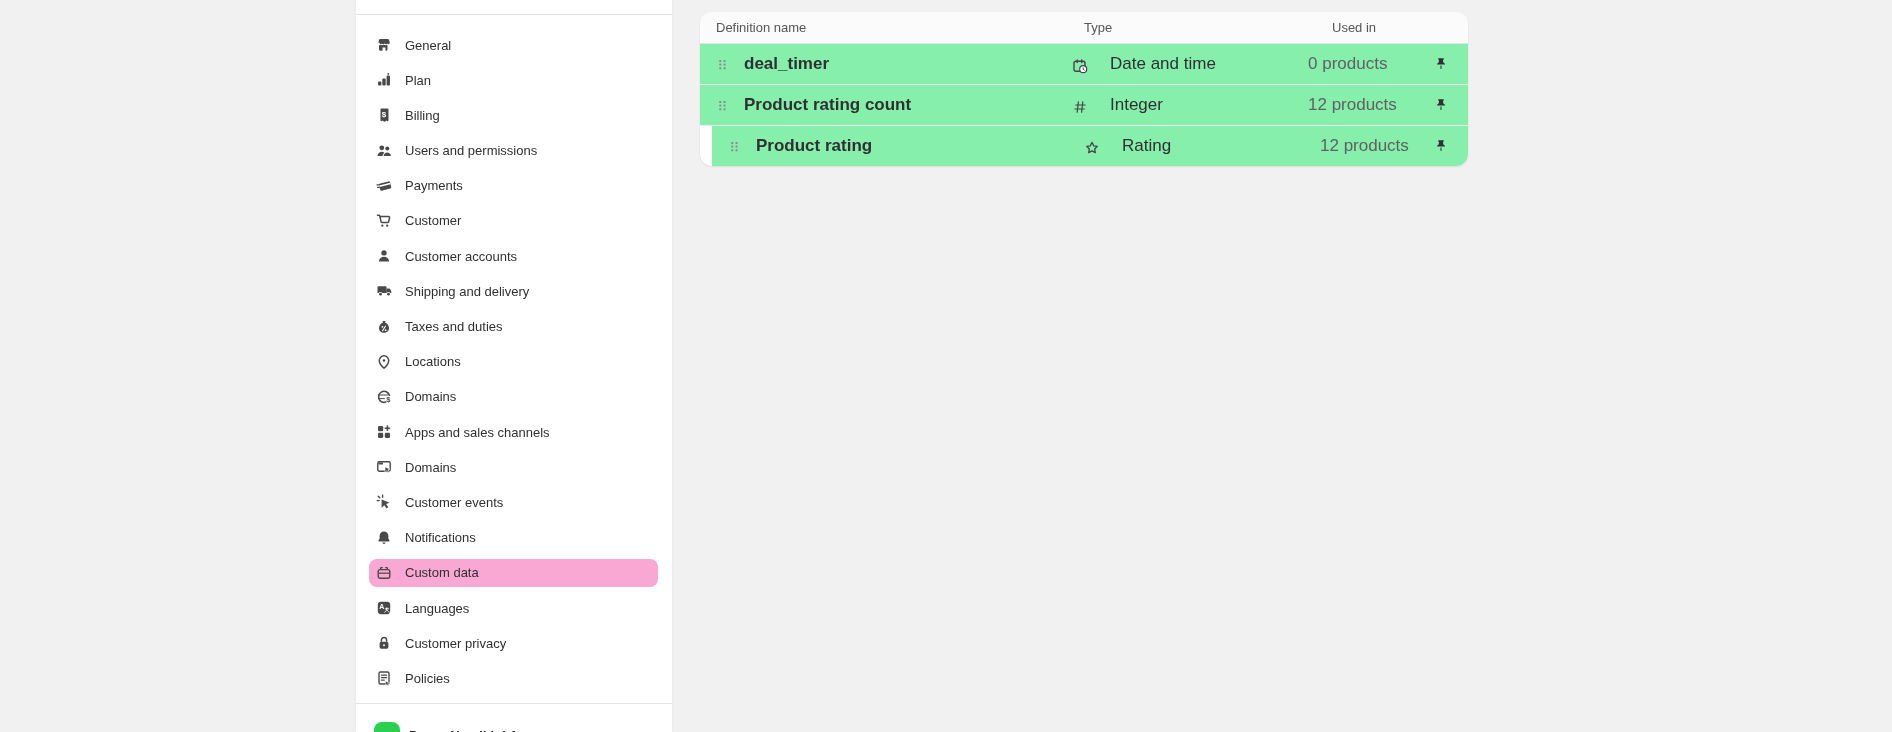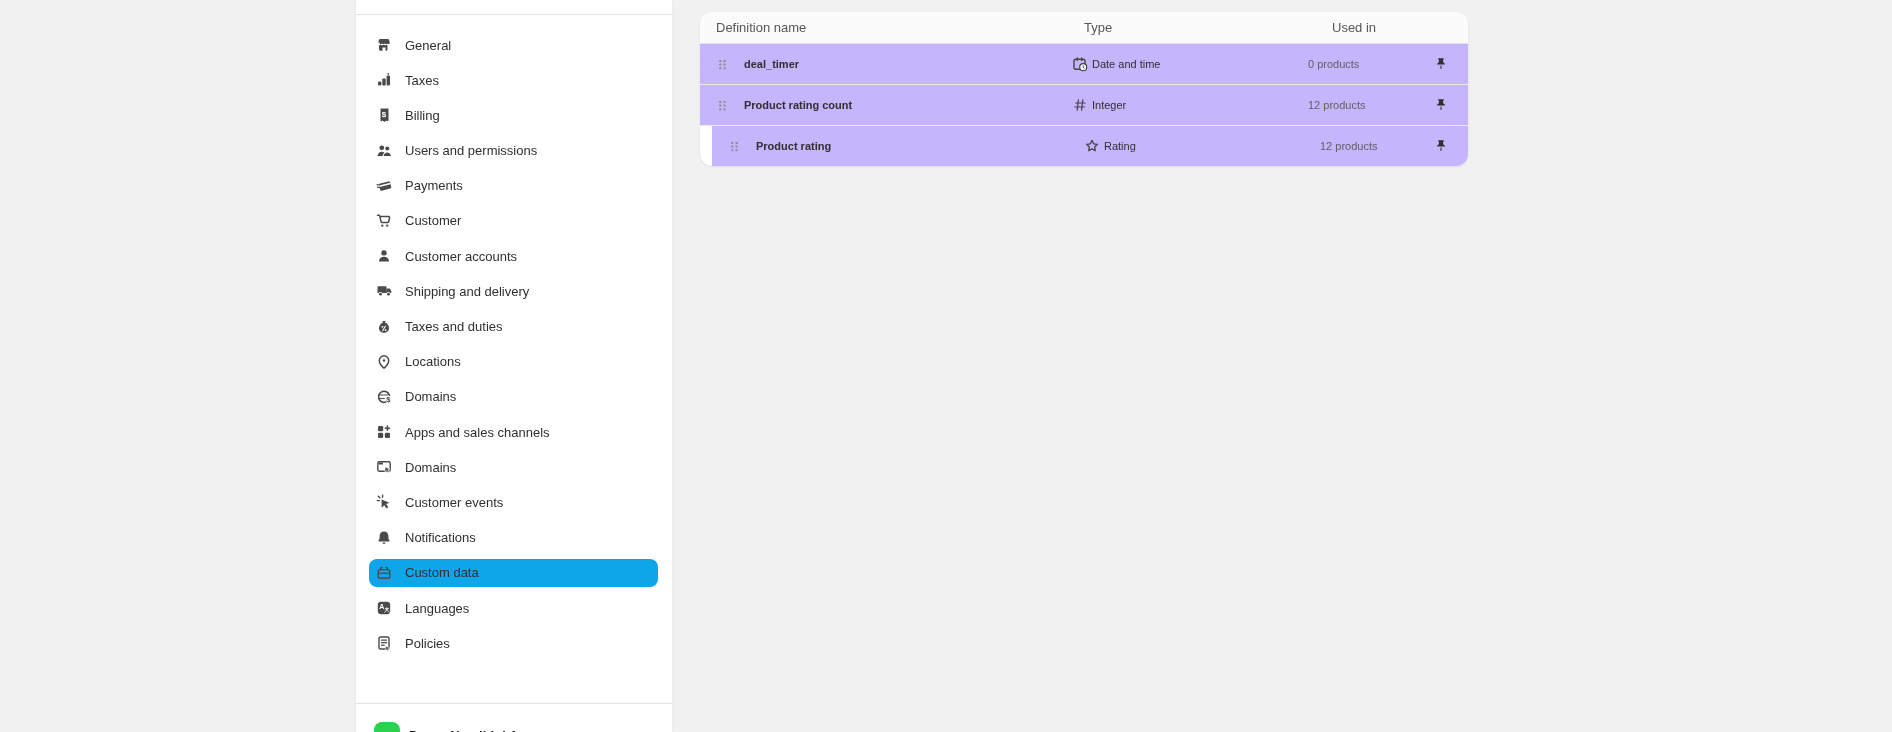--- a/index.html
+++ b/index.html
@@ -25,21 +25,21 @@
     position:absolute; top:31px; left:13px; width:289px;
   }
   .nav-item {
     height:28px; margin-bottom:7.2px;
     display:flex; align-items:center; gap:13px;
     padding-left:7px; border-radius:8px;
     font-size:13px; font-weight:500; color:#303030;
     cursor:pointer;
     text-align:center;
   }
-  .nav-item.selected { background:#0ea5e9; }
+  .nav-item.selected { background:#f9a8d4; }
   .nav-icon { width:16px; height:16px; flex:none; display:flex; }
   .nav-icon svg { width:16px; height:16px; }
 
   .side-footer {
     position:absolute; left:0; right:0; top:703px; height:29px;
     border-top:1px solid #e3e3e3;
   }
   .user-row {
     position:absolute; left:18px; top:18px;
     display:flex; align-items:center; gap:9px;
@@ -60,28 +60,28 @@
     flex:none; height:32px; background:#fbfbfb;
     border-bottom:1px solid #e3e3e3;
     display:grid; grid-template-columns:356px 236px 1fr 22px;
     align-items:center; padding:0 16px;
     font-size:13px; color:#565656; font-weight:400;gap:12px;
   }
   .trow {
     flex:1; display:grid; grid-template-columns:356px 236px 1fr 22px;
     align-items:center; padding:0 16px;
     border-bottom:1px solid #ebebeb;
-    font-size:11px; color:#303030;
-    cursor:pointer; background:#c4b5fd;
+    font-size:17px; color:#303030;
+    cursor:pointer; background:#86efac;
   }
   .trow:last-child { border-bottom:none;margin-left:12px; }
   .cell-name { display:flex; align-items:center; }
   .drag-handle { width:9px; margin-left:2px; margin-right:17px; display:flex; cursor:grab; }
   .def-name { font-weight:600; color:#303030; }
-  .cell-type { display:flex; align-items:center; gap:4px; }
+  .cell-type { display:flex; align-items:flex-end; gap:22px; }
   .type-icon { width:16px; height:16px; display:flex; flex:none; }
   .type-icon svg { width:16px; height:16px; }
   .cell-used { color:#616161; }
   .pin-btn { width:22px; height:22px; display:flex; align-items:center; justify-content:center; cursor:pointer; }
 </style>
 </head>
 <body>
 
 <div class="stage">
 
@@ -102,21 +102,21 @@
 
       <div class="nav-item">
         <span class="nav-icon">
           <svg viewBox="0 0 16 16" fill="#4a4a4a">
               <rect x="2" y="9.5" width="3.4" height="4" rx="1"></rect>
               <rect x="6.3" y="6.5" width="3.4" height="7" rx="1"></rect>
               <rect x="10.6" y="3.5" width="3.4" height="10" rx="1"></rect>
               <circle cx="12.3" cy="1.9" r="0.9"></circle>
             </svg>
         </span>
-        <span>Taxes</span>
+        <span>Plan</span>
       </div>
 
       <div class="nav-item">
         <span class="nav-icon">
           <svg viewBox="0 0 16 16">
               <path fill="#4a4a4a" d="M4.5 1.5h7c.6 0 1 .4 1 1v11.1c0 .6-.7 1-1.2.6l-.9-.7-1.2.9c-.4.3-1 .3-1.4 0l-1.2-.9-.9.7c-.5.4-1.2 0-1.2-.6V2.5c0-.6.4-1 1-1z"></path>
               <text x="8" y="9.6" font-size="8" font-weight="bold" fill="#ffffff" text-anchor="middle" font-family="Liberation Sans, sans-serif">$</text>
             </svg>
         </span>
         <span>Billing</span>
@@ -271,20 +271,30 @@
         <span class="nav-icon">
           <svg viewBox="0 0 16 16">
               <rect x="1.8" y="1.8" width="12.4" height="12.4" rx="3.1" fill="#4a4a4a"></rect>
               <text x="5.9" y="9.2" font-size="7" font-weight="bold" fill="#ffffff" text-anchor="middle" font-family="Liberation Sans, sans-serif">A</text>
               <path d="M10.9 7.6v1M9.2 8.8h3.4M10.9 8.8c-.2 1.5-1 2.8-2.2 3.4M10.5 8.8c.3 1.4 1.3 2.7 2.7 3.2" stroke="#ffffff" stroke-width=".9" fill="none" stroke-linecap="round"></path>
             </svg>
         </span>
         <span>Languages</span>
       </div>
 
+      <div class="nav-item">
+        <span class="nav-icon">
+          <svg viewBox="0 0 16 16">
+              <rect x="3.6" y="6.8" width="8.8" height="7" rx="1.7" fill="#4a4a4a"></rect>
+              <path d="M5.4 6.8V5.2a2.6 2.6 0 0 1 5.2 0v1.6" fill="none" stroke="#4a4a4a" stroke-width="1.5"></path>
+              <circle cx="8" cy="10.2" r="1" fill="#ffffff"></circle>
+            </svg>
+        </span>
+        <span>Customer privacy</span>
+      </div>
 
       <div class="nav-item">
         <span class="nav-icon">
           <svg viewBox="0 0 16 16">
               <rect x="3" y="2" width="10" height="12" rx="1.6" fill="none" stroke="#4a4a4a" stroke-width="1.4"></rect>
               <path d="M5.5 5.2h5M5.5 7.7h5M5.5 10.2h2.6" stroke="#4a4a4a" stroke-width="1.3" stroke-linecap="round"></path>
               <path d="M9.5 11.2l4 1.6-1.7.7 1 1.6-1 .6-1-1.6-1.3 1.3z" fill="#4a4a4a" stroke="#ffffff" stroke-width=".5"></path>
             </svg>
         </span>
         <span>Policies</span>

